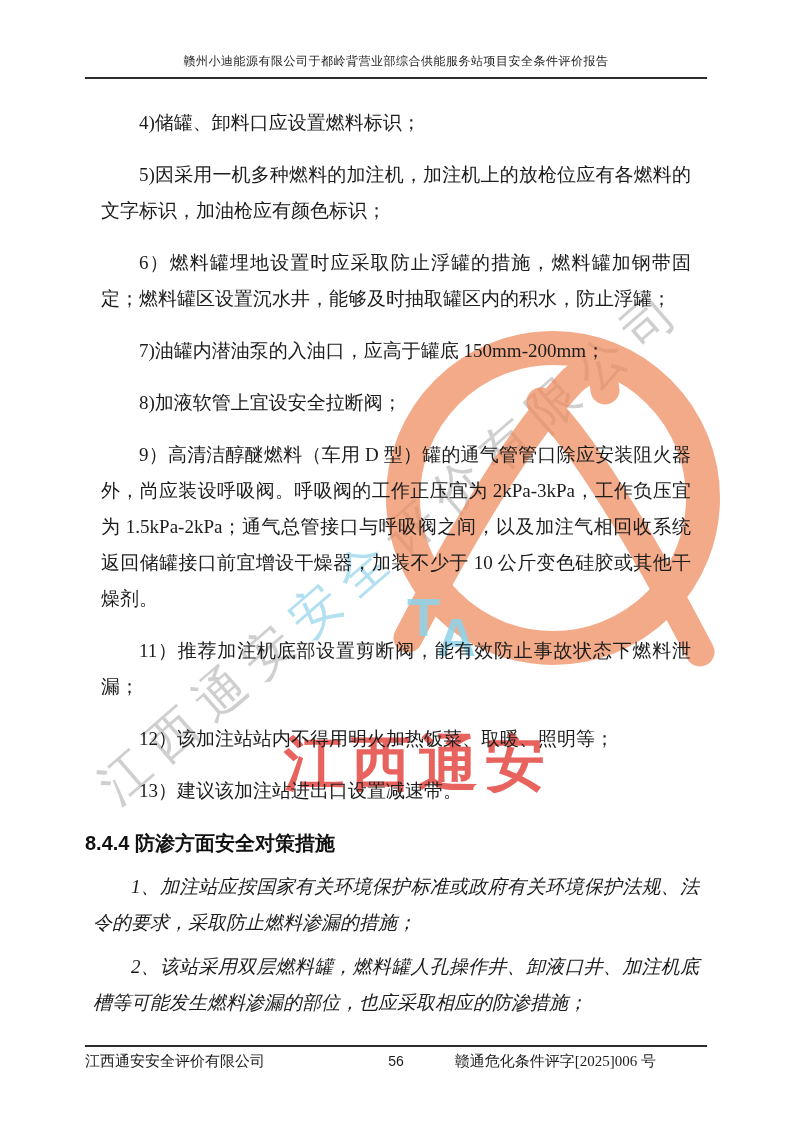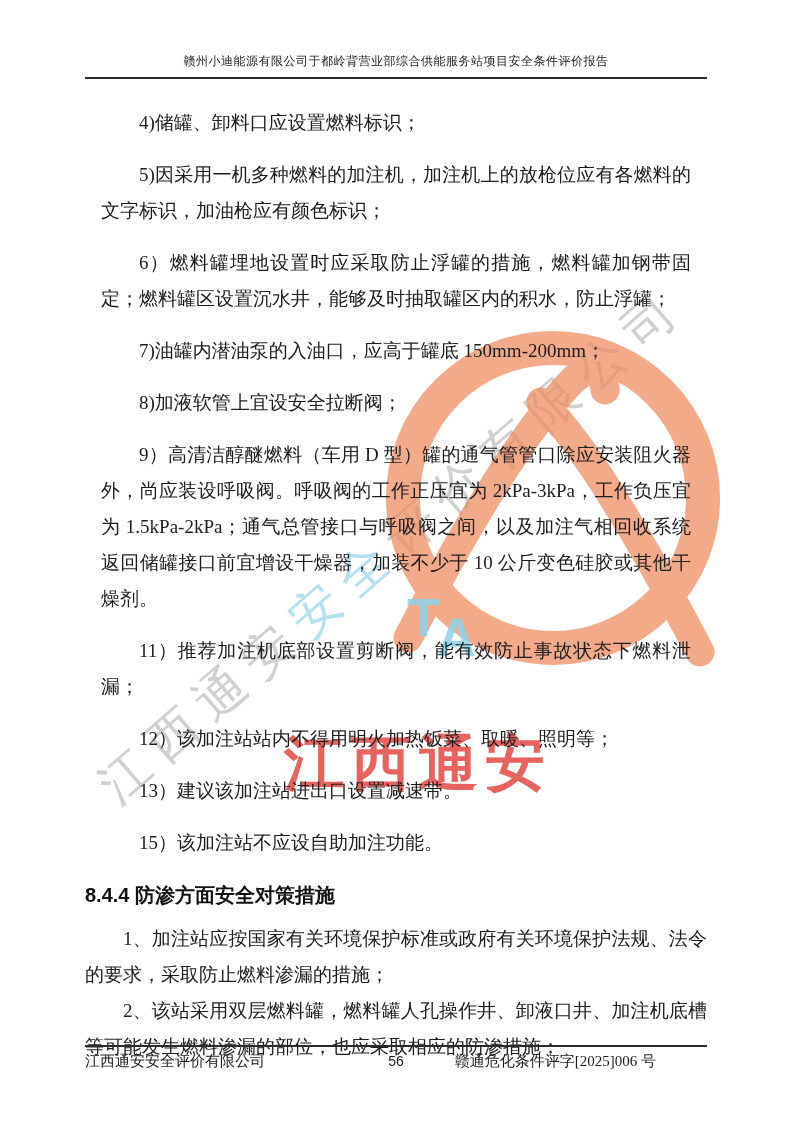--- a/index.html
+++ b/index.html
@@ -53,21 +53,21 @@
     text-justify:inter-ideograph;
   }
   .doc-body p { margin:16px; text-indent:2em; }
   .doc-body h3 {
     margin:7px 0 8px 0;
     font-size:20px; line-height:36px; font-weight:bold;
     text-indent:0;
     font-family:"Liberation Sans","DejaVu Sans",sans-serif;
     color:#111;
   }
-  .sec2 p { margin:0; }
+  .sec2 p { margin:8px;font-style:italic; }
 
   .doc-footer {
     position:absolute; top:1045px; left:85px; width:622px;
     border-top:2px solid #2b2b2b;
     padding-top:5px;
     display:flex; align-items:baseline;
     font-size:15px;
   }
   .doc-footer .f-left  { flex:1; text-align:left;  }
   .doc-footer .f-page  { flex:0 0 auto; font-size:14px; font-family:"Liberation Sans",sans-serif; }
@@ -106,21 +106,20 @@
     <div class="doc-body">
       <p>4)储罐、卸料口应设置燃料标识；</p>
       <p>5)因采用一机多种燃料的加注机，加注机上的放枪位应有各燃料的文字标识，加油枪应有颜色标识；</p>
       <p>6）燃料罐埋地设置时应采取防止浮罐的措施，燃料罐加钢带固定；燃料罐区设置沉水井，能够及时抽取罐区内的积水，防止浮罐；</p>
       <p>7)油罐内潜油泵的入油口，应高于罐底 150mm-200mm；</p>
       <p>8)加液软管上宜设安全拉断阀；</p>
       <p>9）高清洁醇醚燃料（车用 D 型）罐的通气管管口除应安装阻火器外，尚应装设呼吸阀。呼吸阀的工作正压宜为 2kPa-3kPa，工作负压宜为 1.5kPa-2kPa；通气总管接口与呼吸阀之间，以及加注气相回收系统返回储罐接口前宜增设干燥器，加装不少于 10 公斤变色硅胶或其他干燥剂。</p>
       <p>11）推荐加注机底部设置剪断阀，能有效防止事故状态下燃料泄漏；</p>
       <p>12）该加注站站内不得用明火加热饭菜、取暖、照明等；</p>
       <p>13）建议该加注站进出口设置减速带。</p>
-      <p>15）该加注站不应设自助加注功能。</p>
 
       <h3>8.4.4 防渗方面安全对策措施</h3>
 
       <div class="sec2">
         <p>1、加注站应按国家有关环境保护标准或政府有关环境保护法规、法令的要求，采取防止燃料渗漏的措施；</p>
         <p>2、该站采用双层燃料罐，燃料罐人孔操作井、卸液口井、加注机底槽等可能发生燃料渗漏的部位，也应采取相应的防渗措施；</p>
       </div>
     </div>
 
     <div class="doc-footer">

